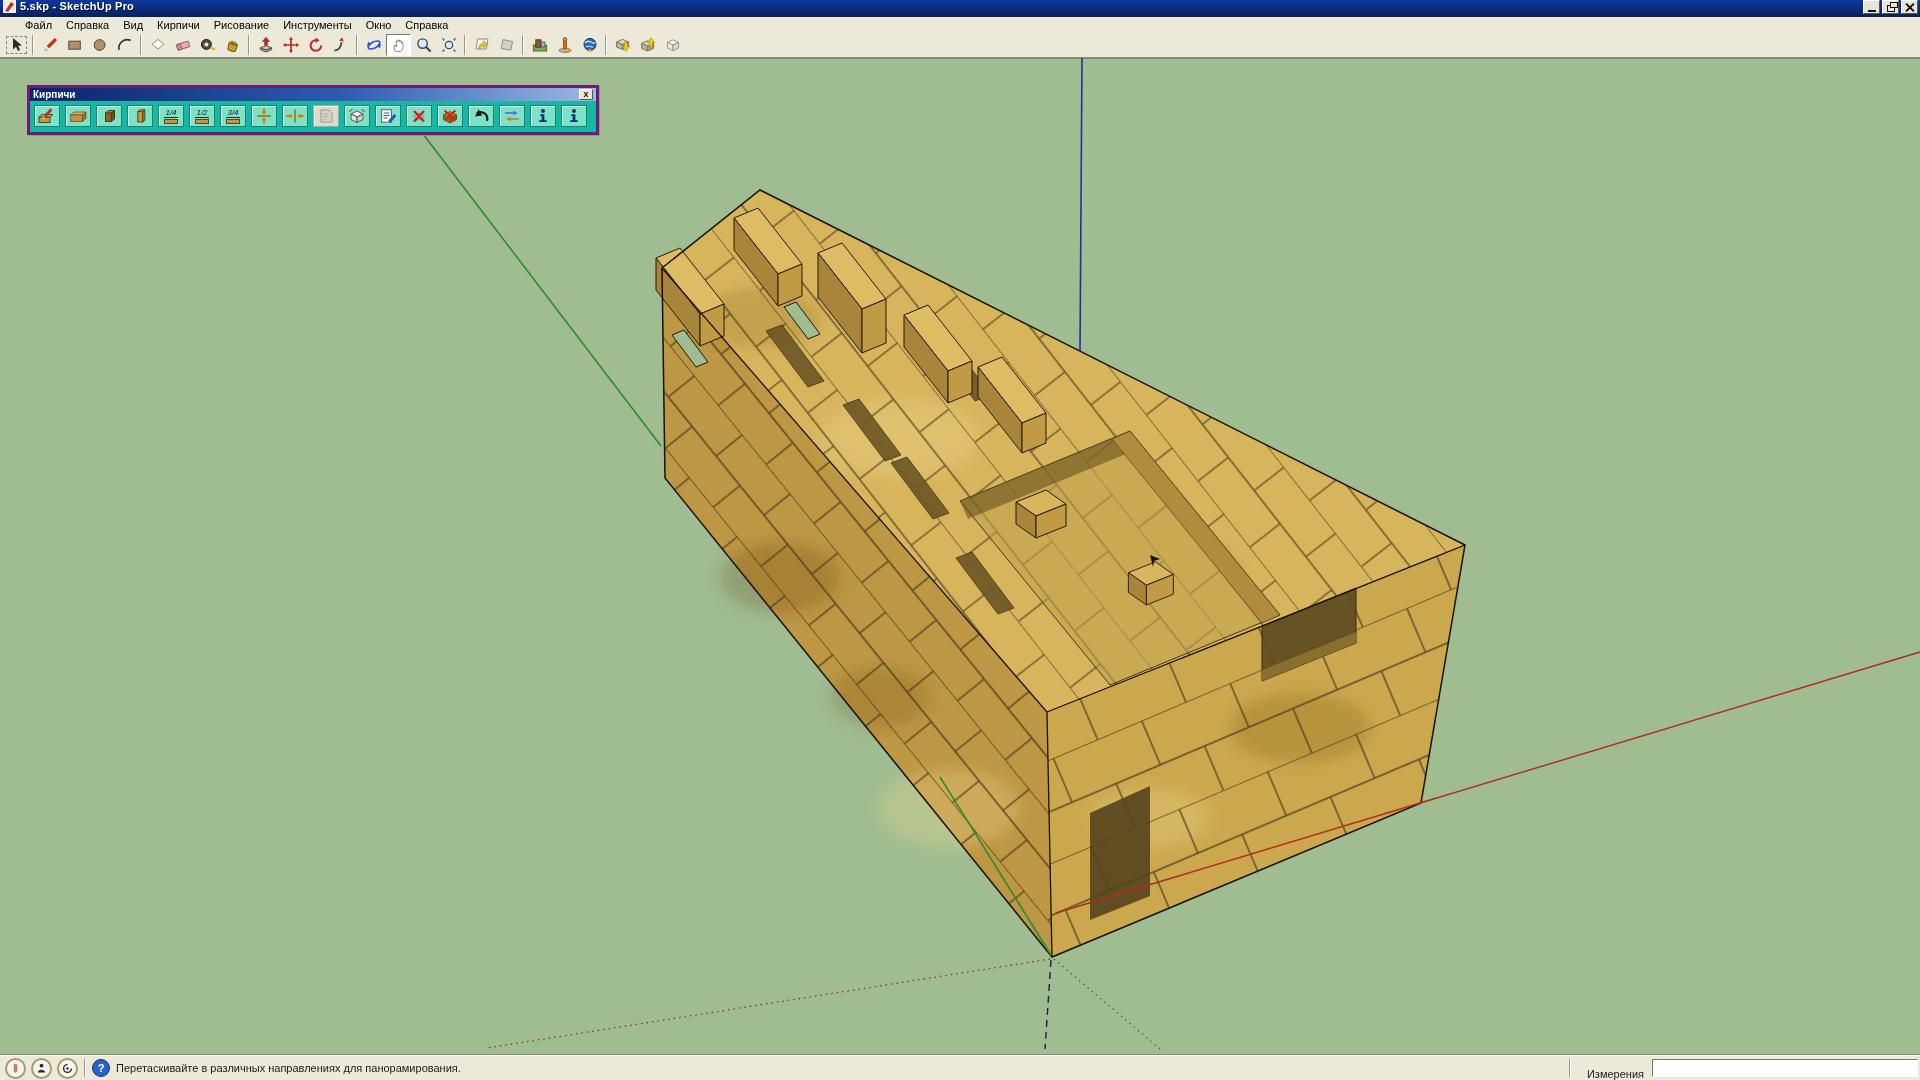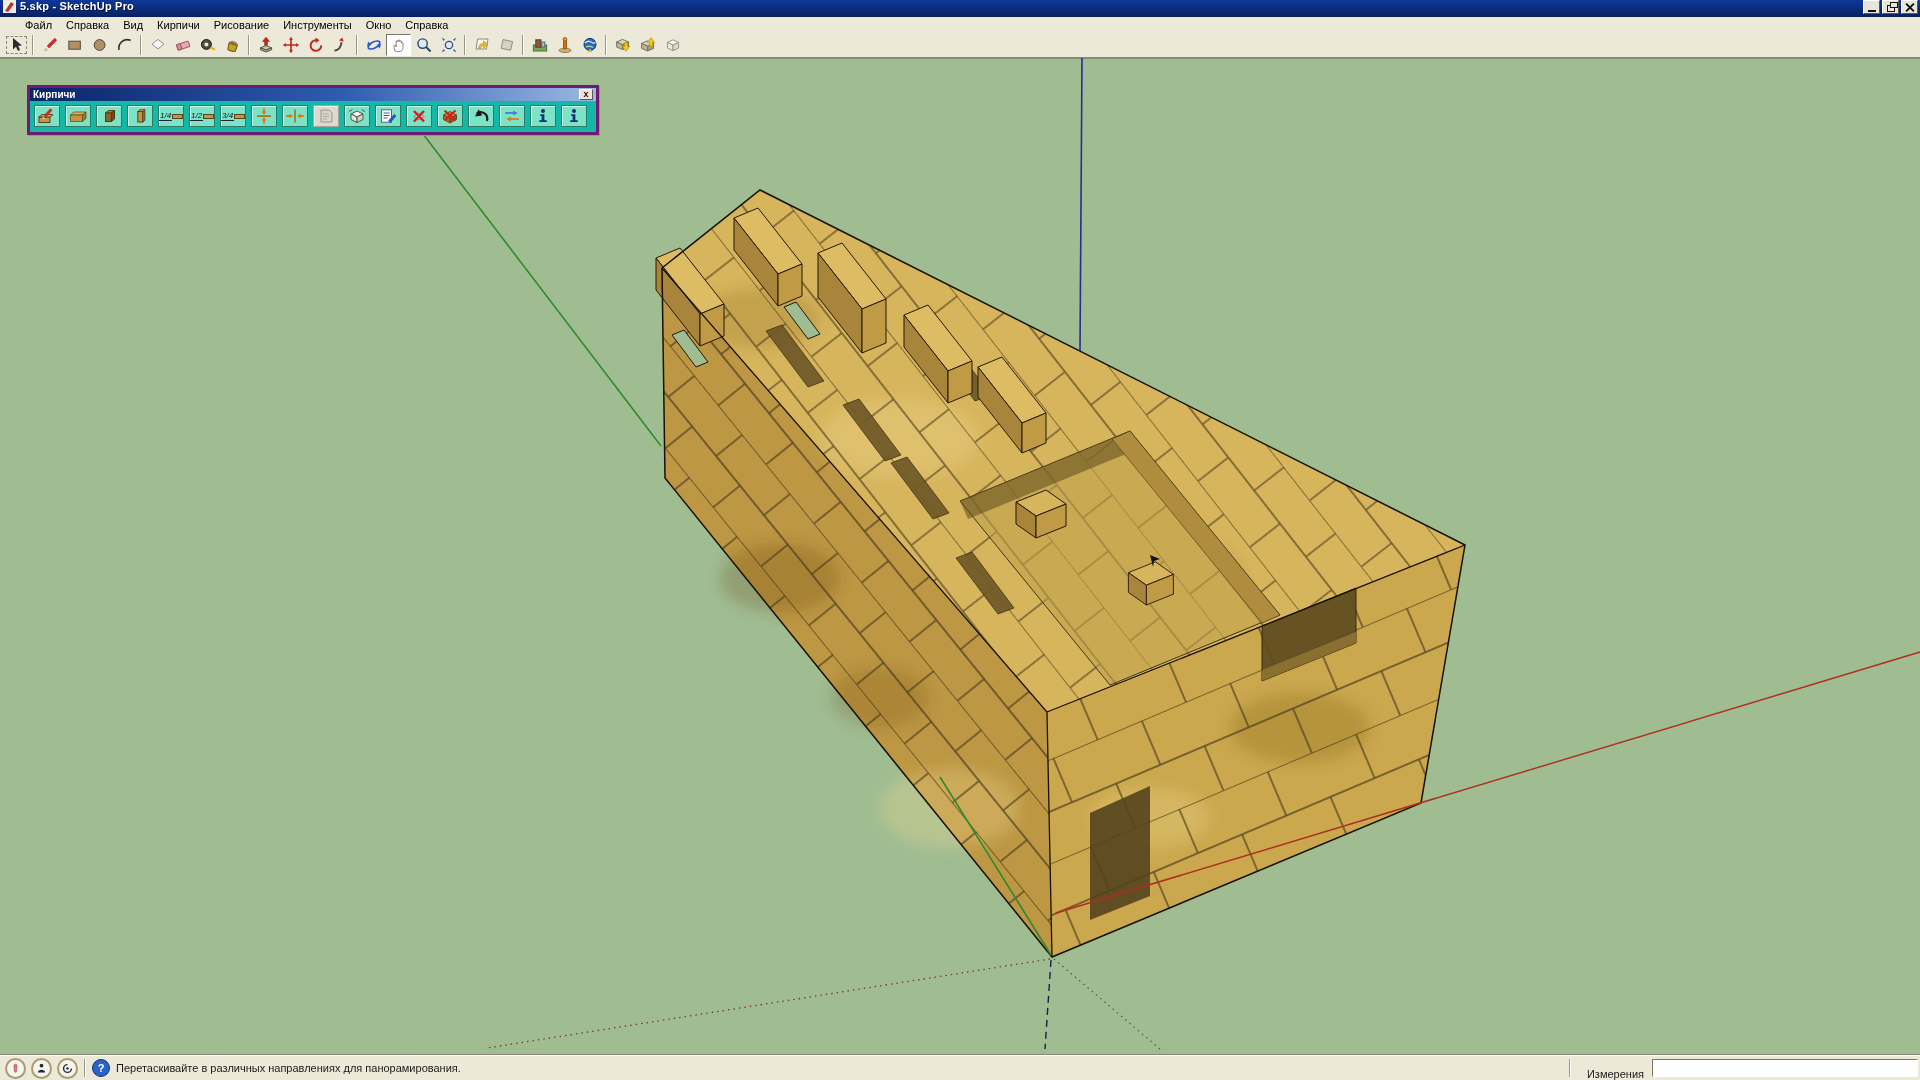--- a/index.html
+++ b/index.html
@@ -40,21 +40,21 @@
   
   .brickspanel{position:absolute;top:85px;left:27px;width:566px;z-index:6;
     background:#14b8a6;border:3px solid #701a75;box-shadow:1px 1px 0 #9a968a}
   .bp-title{height:13px;background:linear-gradient(90deg,#0A246A 0%,#2e5cb0 55%,#9cb8e2 100%);
     color:#fff;font-size:10px;font-weight:bold;display:flex;align-items:center;padding:0 3px}
   .bp-close{margin-left:auto;width:14px;height:11px;background:#E8E5DA;border:1px solid;
     border-color:#fff #59564c #59564c #fff;font-size:9px;font-weight:bold;color:#400;
     display:flex;align-items:center;justify-content:center;line-height:9px;box-sizing:border-box}
   .bp-body{display:flex;gap:5px;padding:4px 3px 5px 4px;align-items:center}
   .bb{width:26px;height:22px;background:#7CE4C6;border:1px solid #2f7a66;
-      box-shadow:inset 1px 1px 0 rgba(255,255,255,.65);display:flex;flex-direction:row;
+      box-shadow:inset 1px 1px 0 rgba(255,255,255,.65);display:flex;flex-direction:column;
       align-items:center;justify-content:center;box-sizing:border-box;flex:0 0 auto}
   .bb svg{display:block}
   .bb.disabled{background:#DDD9CC;border-color:#a8a496}
   .frac{font-size:8px;font-style:italic;line-height:8px;color:#112;border-bottom:1px solid #223;padding:0 1px}
   .fracbrick{width:14px;height:5px;background:#c59544;border:1px solid #57431d;margin-top:1px;box-sizing:border-box}
   
   .statusbar{position:absolute;bottom:0;left:0;width:1920px;height:24px;background:#ECE9D8;
     border-top:1px solid #fff;box-shadow:0 -1px 0 #8a8678;display:flex;align-items:center;font-size:11px;color:#1a1a1a}
   .scircle{width:17px;height:17px;border-radius:50%;border:2px solid #a89c6e;background:#f6f4ec;
     margin-left:5px;display:flex;align-items:center;justify-content:center;box-sizing:content-box;flex:0 0 auto}

